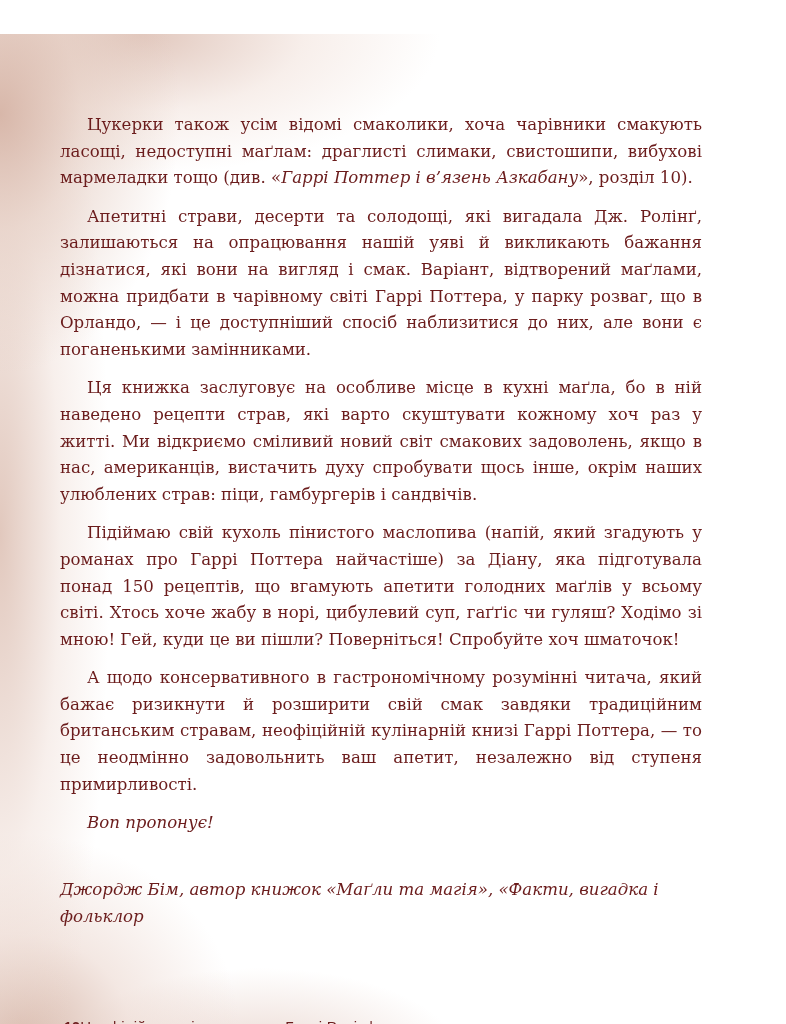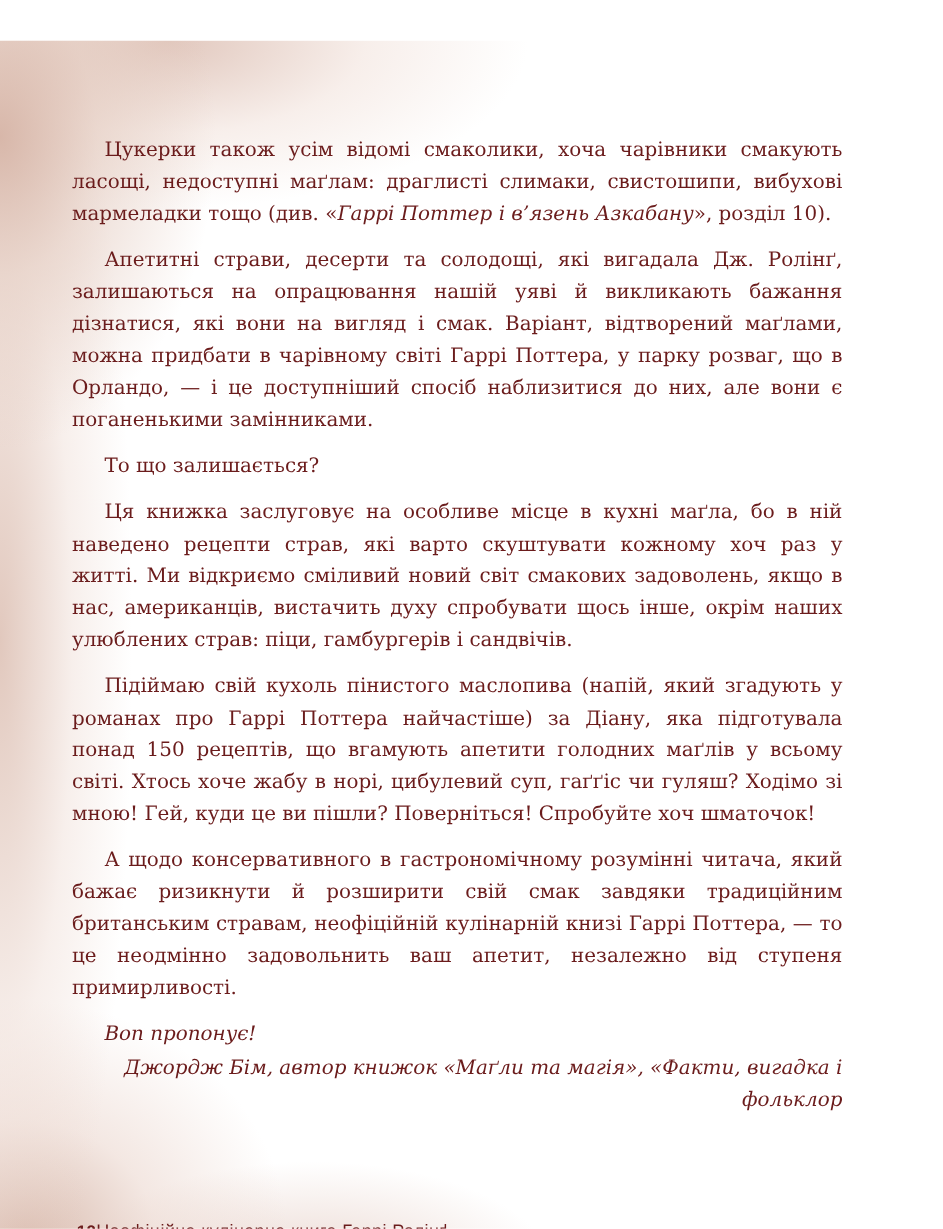--- a/index.html
+++ b/index.html
@@ -32,41 +32,39 @@
   }
   .text p.short { text-align: left; }
   .text em, .text i { font-style: italic; }
   .sign {
     position: absolute; left: 60px; top: 843px; width: 642px;
     font-family: "DejaVu Serif", "Liberation Serif", serif;
     font-style: italic;
     color: #6b1c1c;
     font-size: 16.6px;
     line-height: 26.6px;
-    text-align: right;
   }
   .footer {
     position: absolute; left: 64px; top: 984px;
     font-family: Liberation Sans, sans-serif;
     color: #6b1c1c;
     font-size: 15px;
     letter-spacing: 0.3px;
     display: flex; gap: 0; align-items: baseline;
   }
   .footer .num { font-weight: bold; font-size: 14px; }
 </style>
 </head>
 <body>
 
 <div class="page">
 
   <div class="text">
     <p><span>Цукерки також усім відомі смаколики, хоча чарівники смакують ласощі, недоступні маґлам: драглисті слимаки, свистошипи, вибухові мармеладки тощо (див. «</span><i>Гаррі Поттер і в’язень Азкабану</i><span>», розділ 10).</span></p>
     <p>Апетитні страви, десерти та солодощі, які вигадала Дж. Ролінґ, залишаються на опрацювання нашій уяві й викликають бажання дізнатися, які вони на вигляд і смак. Варіант, відтворений маґлами, можна придбати в чарівному світі Гаррі Поттера, у парку розваг, що в Орландо, — і це доступніший спосіб наблизитися до них, але вони є поганенькими замінниками.</p>
-    <p class="short">То що залишається?</p>
     <p>Ця книжка заслуговує на особливе місце в кухні маґла, бо в ній наведено рецепти страв, які варто скуштувати кожному хоч раз у житті. Ми відкриємо сміливий новий світ смакових задоволень, якщо в нас, американців, вистачить духу спробувати щось інше, окрім наших улюблених страв: піци, гамбургерів і сандвічів.</p>
     <p>Підіймаю свій кухоль пінистого маслопива (напій, який згадують у романах про Гаррі Поттера найчастіше) за Діану, яка підготувала понад 150 рецептів, що вгамують апетити голодних маґлів у всьому світі. Хтось хоче жабу в норі, цибулевий суп, гаґґіс чи гуляш? Ходімо зі мною! Гей, куди це ви пішли? Поверніться! Спробуйте хоч шматочок!</p>
     <p>А щодо консервативного в гастрономічному розумінні читача, який бажає ризикнути й розширити свій смак завдяки традиційним британським стравам, неофіційній кулінарній книзі Гаррі Поттера, — то це неодмінно задовольнить ваш апетит, незалежно від ступеня примирливості.</p>
     <p class="short"><i>Bon пропонує!</i></p>
   </div>
 
   <div class="sign">
     <div>Джордж Бім, автор книжок «Маґли та магія», «Факти, вигадка і фольклор</div>
   </div>
 

